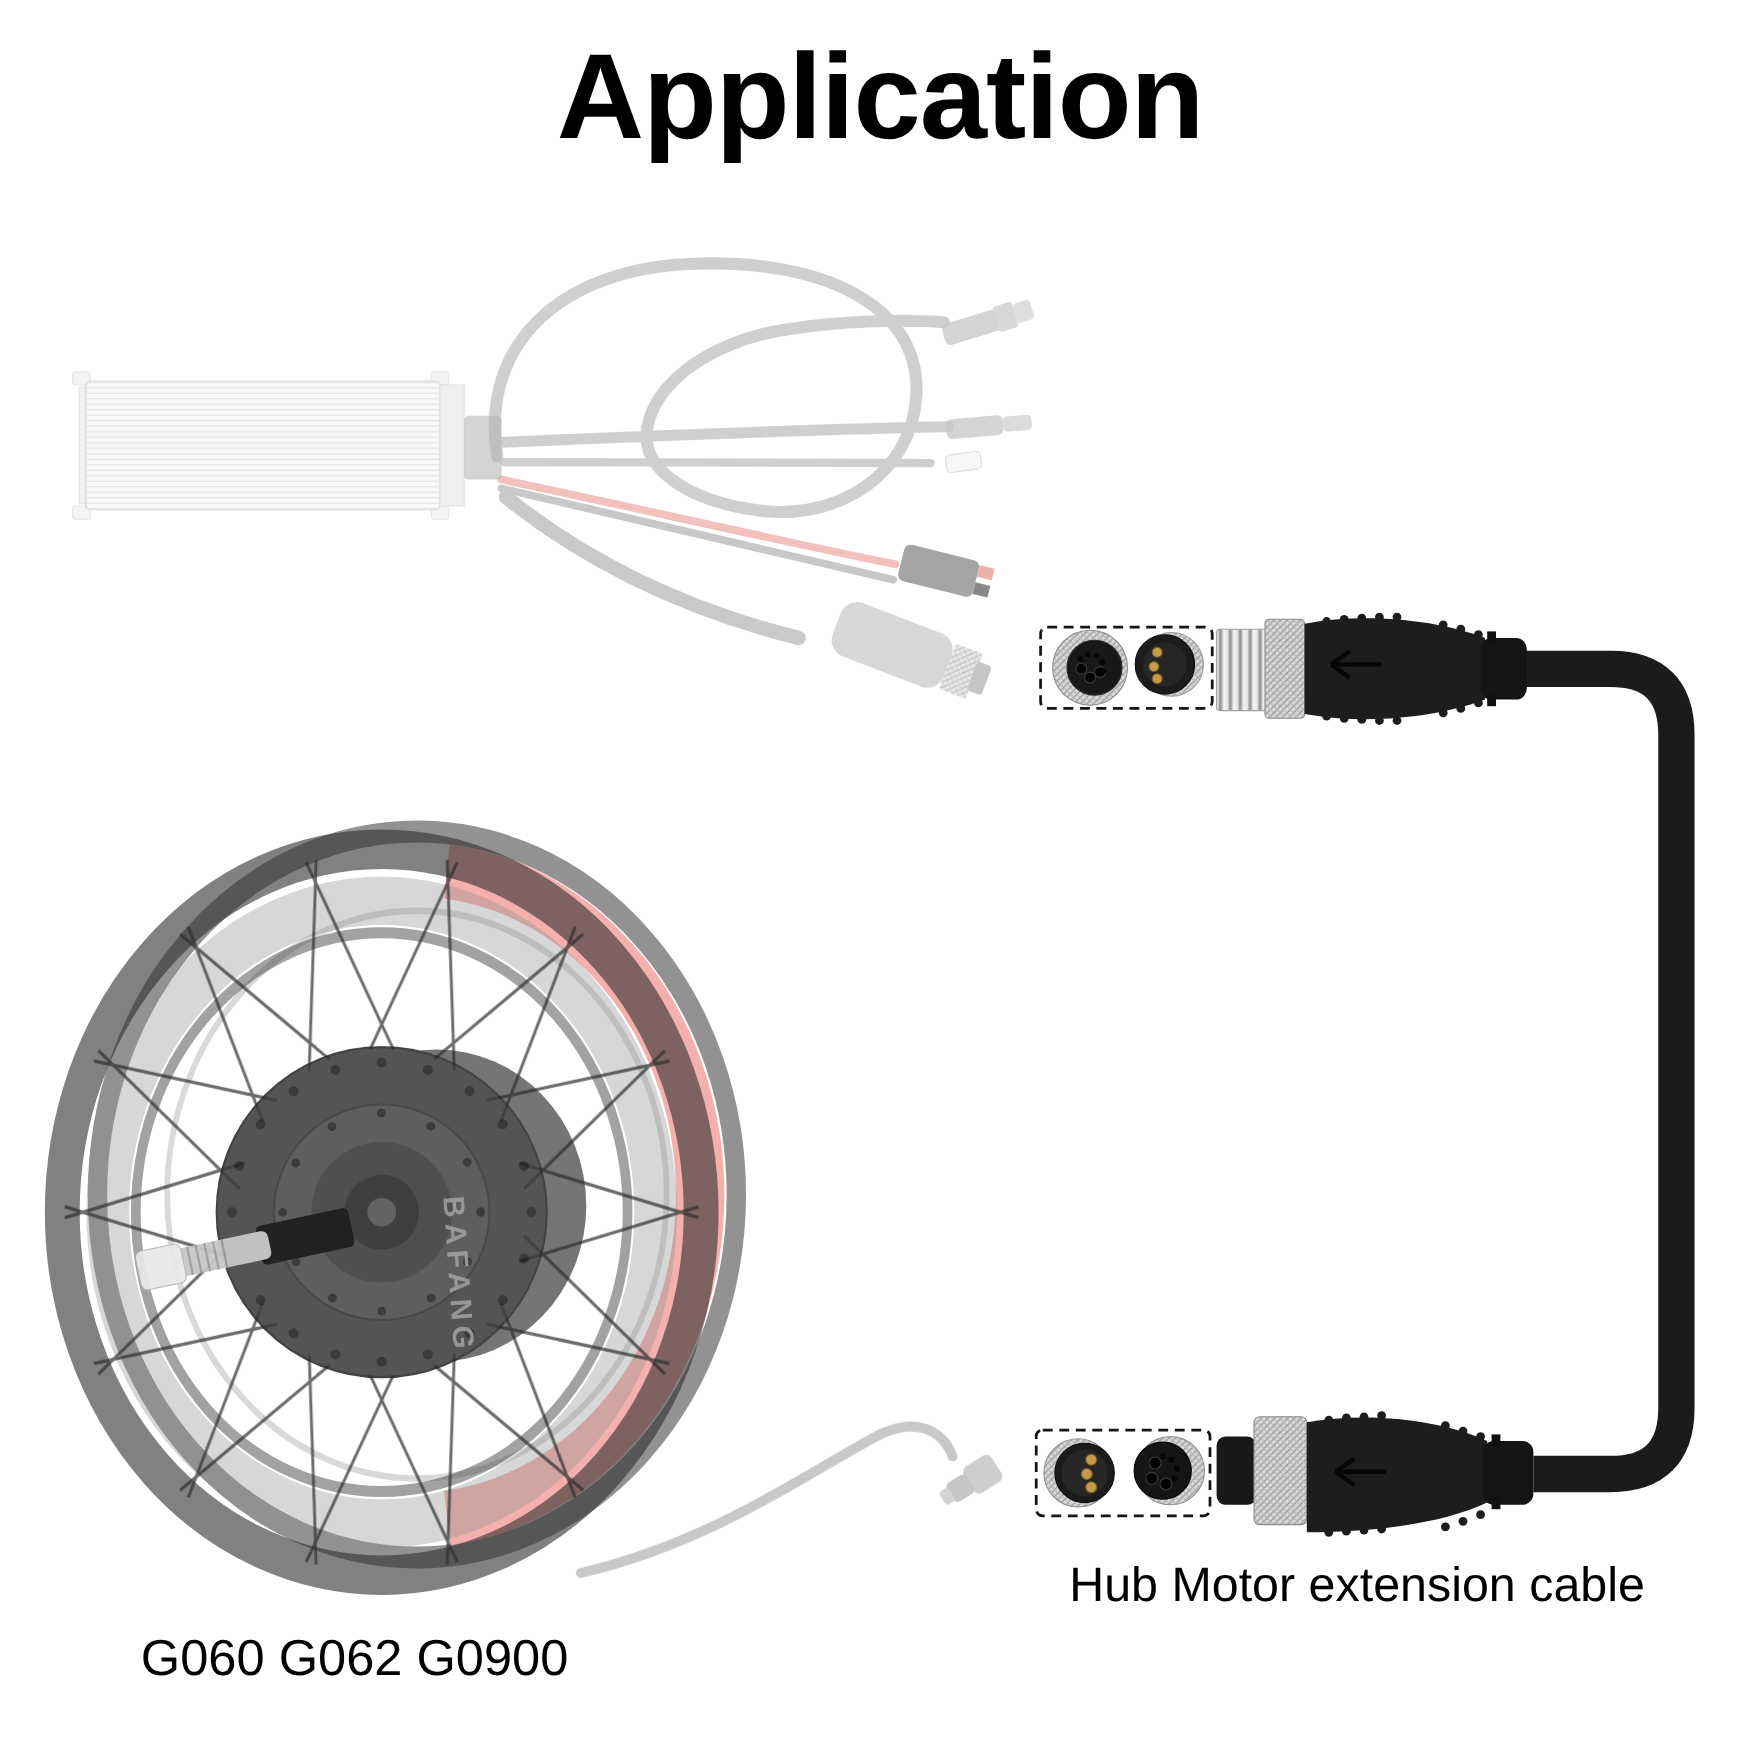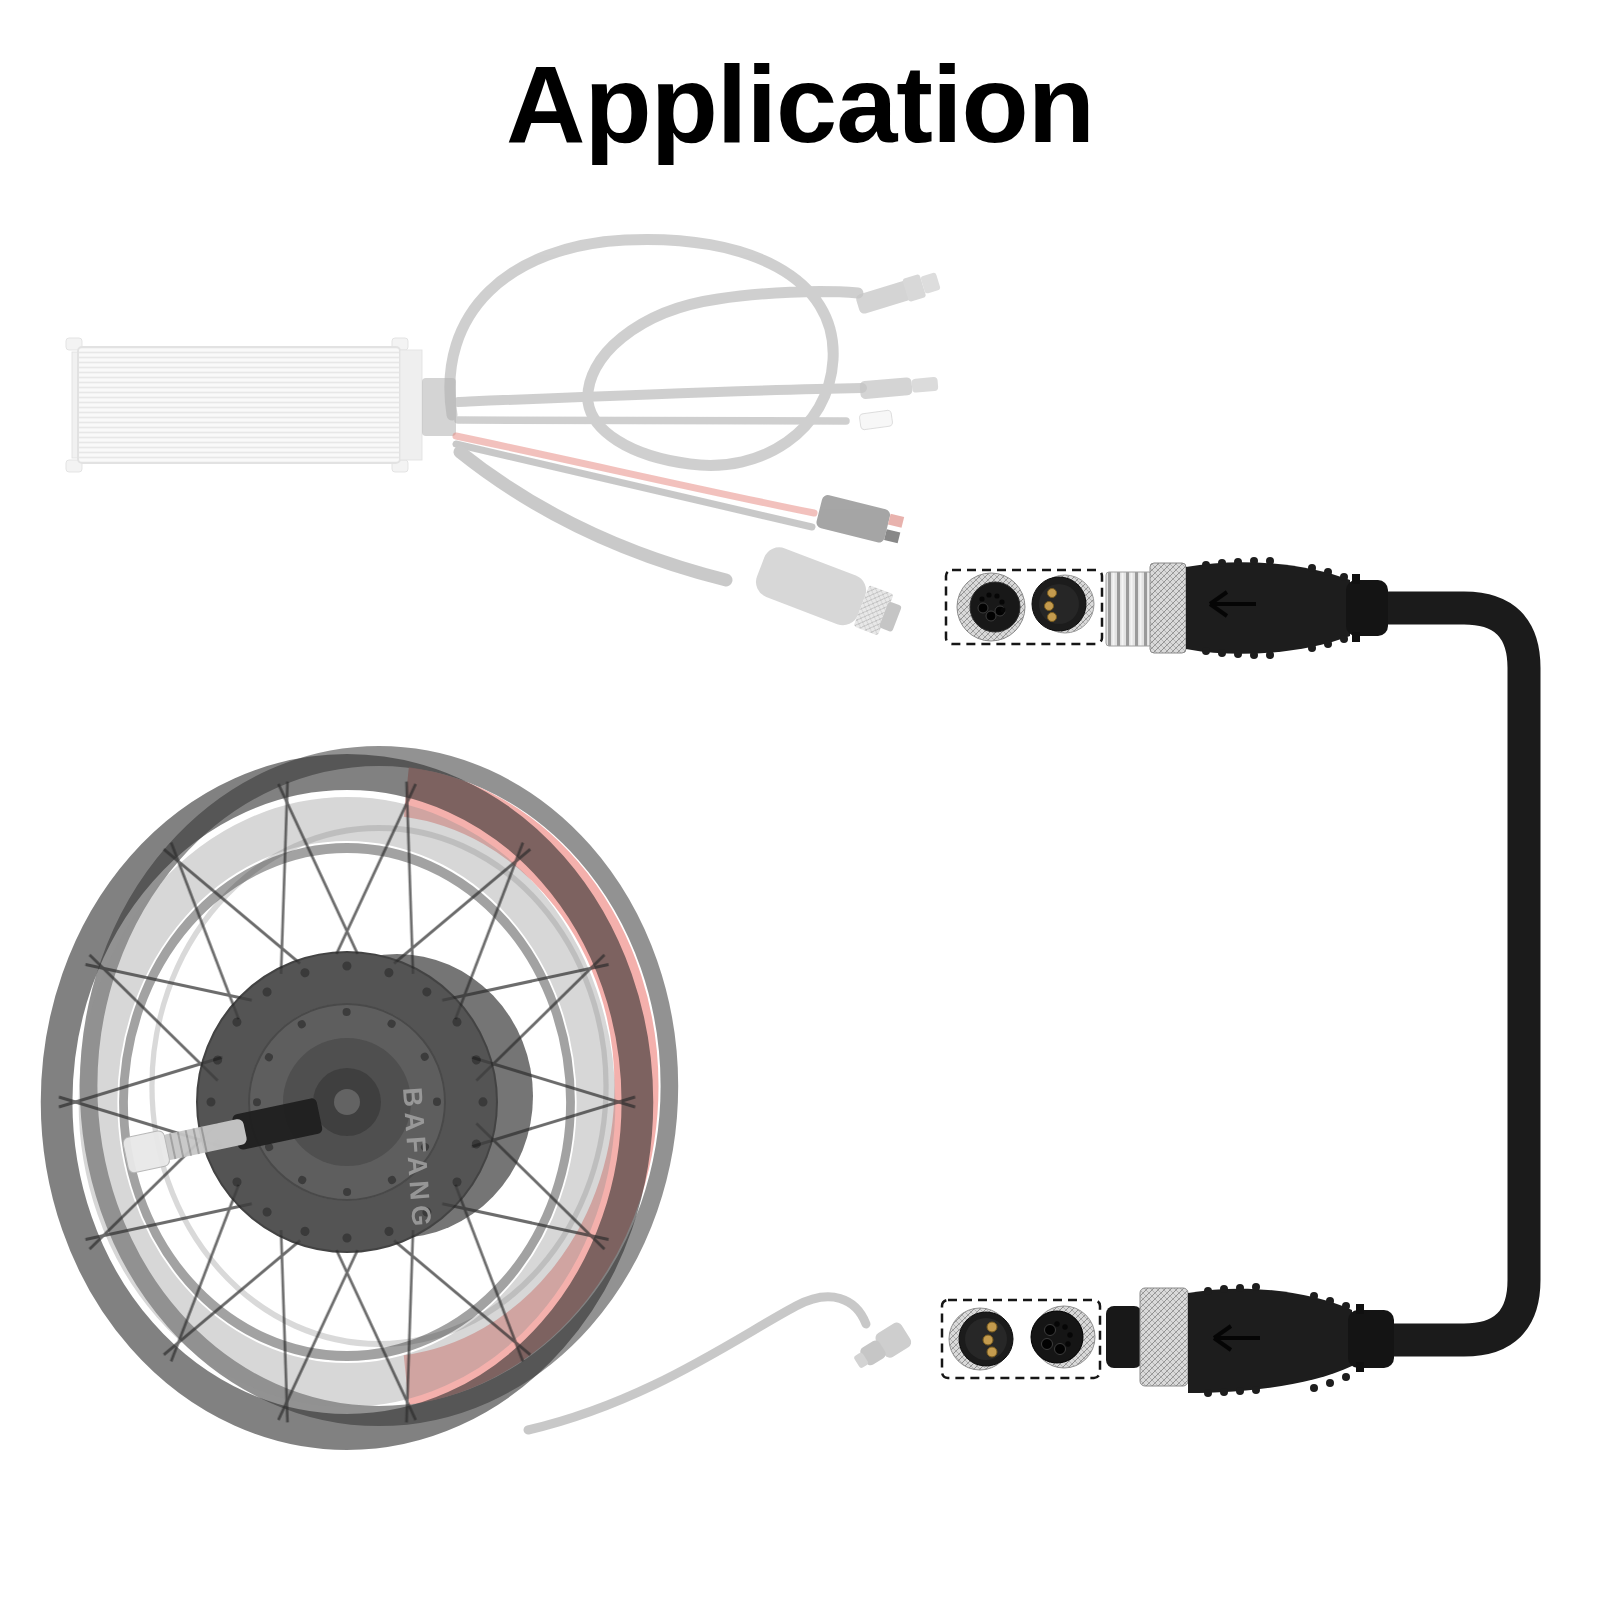--- a/index.html
+++ b/index.html
@@ -1,21 +1,21 @@
 <!DOCTYPE html>
 <html><head>
 <meta charset="utf-8">
 <style>
   html,body{margin:0;padding:0;background:#ffffff;}
   .stage{
     position:relative;width:1600px;height:1600px;background:#ffffff;overflow:hidden;
     font-family:"Liberation Sans", sans-serif;color:#000;
   }
   .title{
-    position:absolute;left:0;right:0;top:24px;margin:16px;
+    position:absolute;left:0;right:0;top:24px;margin:0;
     text-align:center;font-size:110px;font-weight:bold;letter-spacing:-1px;color:#000;
   }
   .label{position:absolute;font-size:44px;color:#000;white-space:nowrap;}
   .label-controller{left:74px;top:536px;}
   .label-wheel{left:128px;top:1480px;font-size:46px;}
   .label-cable{left:972px;top:1416px;}
   svg{position:absolute;left:0;top:0;}
 </style>
 </head>
 <body>
@@ -262,13 +262,15 @@
         <g fill="#060606">
           <circle cx="0" cy="-13" r="2.7"></circle>
             <circle cx="8" cy="-10" r="2.7"></circle>
             <circle cx="13" cy="-2" r="2.7"></circle>
             <circle cx="11" cy="7" r="2.7"></circle>
         </g>
       </g>
     </g>
   </svg>
 
+  <div class="label label-wheel">G060 G062 G0900</div>
+  <div class="label label-cable">Hub Motor extension cable</div>
 </div>
 
 </body></html>

